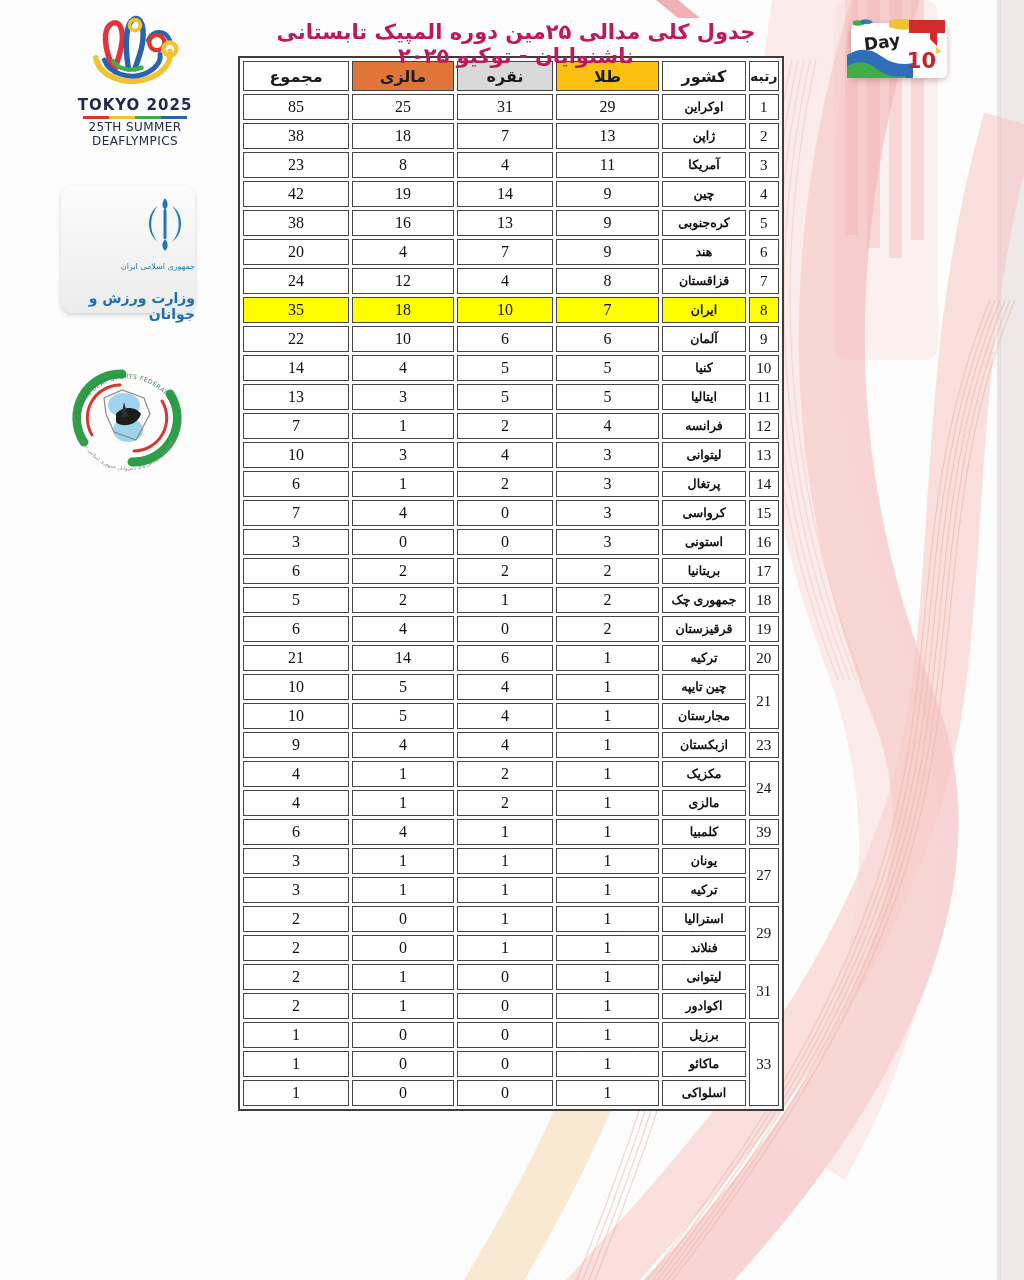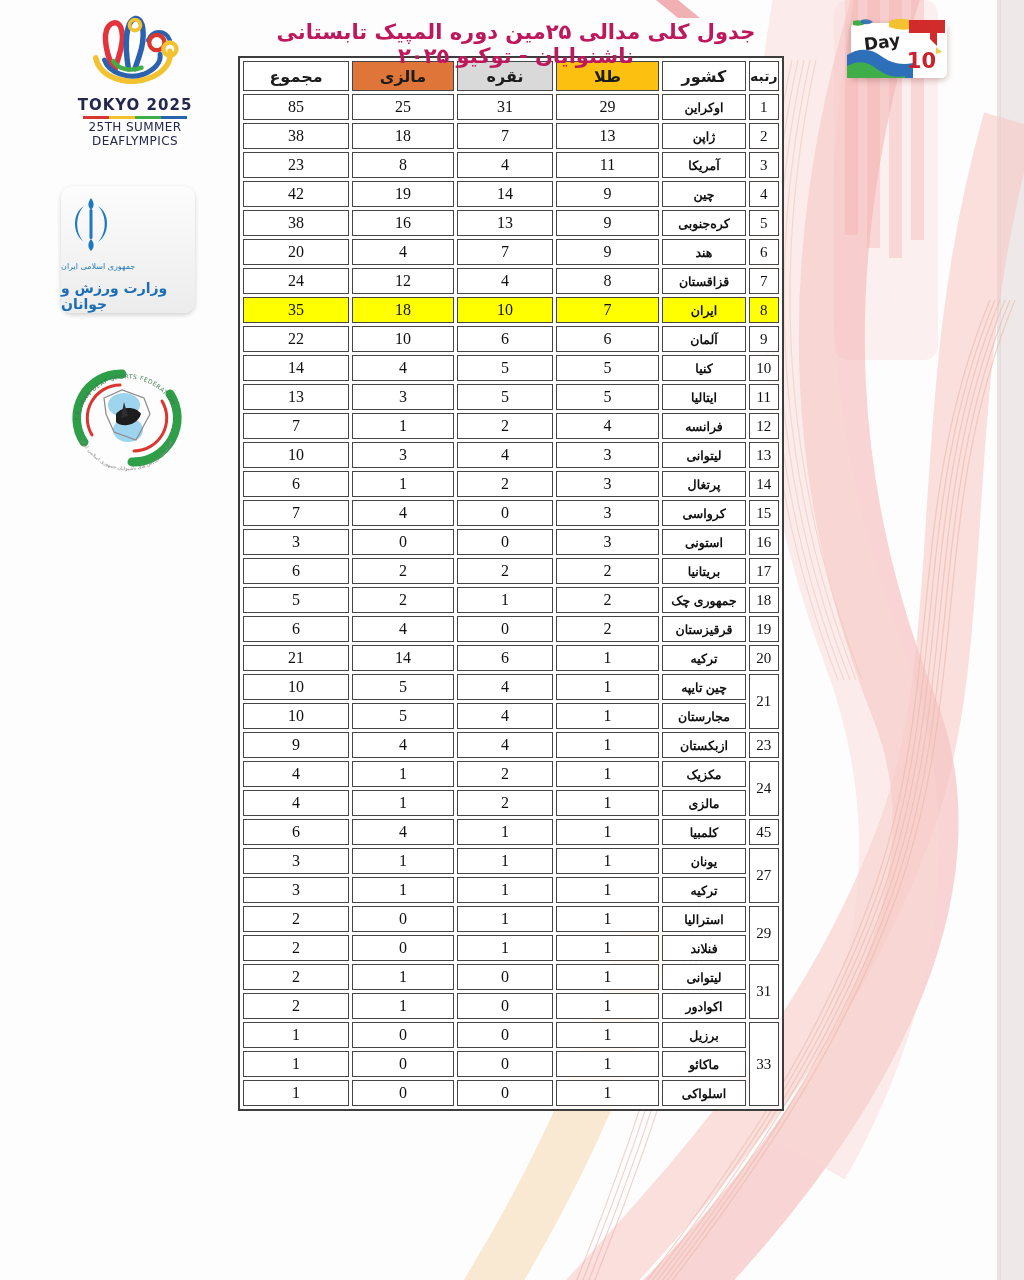--- a/index.html
+++ b/index.html
@@ -26,36 +26,36 @@
 
   
   .logo-tokyo { position:absolute; left:68px; top:12px; width:134px; height:112px; z-index:3; text-align:center; }
   .logo-tokyo .t1 { font-size:15px; font-weight:bold; color:#23264d; letter-spacing:1px; margin-top:8px; }
   .rainbow { display:flex; width:104px; height:3px; margin:2px auto 1px auto; }
   .rainbow span { flex:1; }
   .logo-tokyo .t2 { font-size:12px; color:#23264d; letter-spacing:.4px; }
 
   .logo-ministry { position:absolute; left:61px; top:186px; width:134px; height:127px; z-index:3;
                    background:linear-gradient(180deg,#fcfcfc,#ececec); border-radius:12px;
-                   box-shadow:0 2px 5px rgba(0,0,0,.18); text-align:left; padding-top:8px; }
+                   box-shadow:0 2px 5px rgba(0,0,0,.18); text-align:right; padding-top:8px; }
   .logo-ministry .m1 { font-size:8px; color:#1e78c0; direction:rtl; margin-top:2px; }
-  .logo-ministry .m2 { font-size:14px; font-weight:bold; color:#1b6db5; direction:rtl; margin-top:9px; }
+  .logo-ministry .m2 { font-size:14px; font-weight:bold; color:#1b6db5; direction:rtl; margin-top:19px; }
 
   .logo-federation { position:absolute; left:64px; top:350px; width:126px; height:134px; z-index:3; }
 
   
   .medal-table { position:absolute; top:56px; left:238px; z-index:2;
                  direction:rtl; border-collapse:separate; border-spacing:3px;
                  border:2px solid #3d3d3d; background:rgba(255,255,255,.82); }
   .medal-table th, .medal-table td { border:1.5px solid #454545; background:rgba(255,255,255,.93);
                  text-align:center; vertical-align:middle; padding:0; }
   .medal-table th { height:30px; font-size:16px; font-weight:bold; color:#1c1c1c; }
   .medal-table th.h-rank { font-size:14px; }
   .medal-table td { height:26px; font-family:"Liberation Serif", serif; font-size:16px; color:#101010; }
-  td.c-country { font-family:Liberation Sans, sans-serif; font-size:12.5px; font-weight:bold; }
+  td.c-country { font-family:Liberation Serif, serif; font-size:12.5px; font-weight:bold; }
   td.c-rank { font-size:15px; }
   .w-rank{width:28px} .w-country{width:84px} .w-gold{width:103px}
   .w-silver{width:96px} .w-bronze{width:102px} .w-total{width:106px}
   .h-gold{background:#fcc011 !important} .h-silver{background:#d9d9d9 !important}
   .h-bronze{background:#e0753a !important}
   td.hl{background:#ffff00 !important}
 </style>
 </head>
 <body>
 
@@ -396,21 +396,21 @@
           <td class="c-num">4</td>
         </tr>
         <tr>
           <td class="c-country">مالزی</td>
           <td class="c-num">1</td>
           <td class="c-num">2</td>
           <td class="c-num">1</td>
           <td class="c-num">4</td>
         </tr>
         <tr>
-          <td rowspan="1" class="c-rank">45</td>
+          <td rowspan="1" class="c-rank">39</td>
           <td class="c-country">کلمبیا</td>
           <td class="c-num">1</td>
           <td class="c-num">1</td>
           <td class="c-num">4</td>
           <td class="c-num">6</td>
         </tr>
         <tr>
           <td rowspan="2" class="c-rank">27</td>
           <td class="c-country">یونان</td>
           <td class="c-num">1</td>

